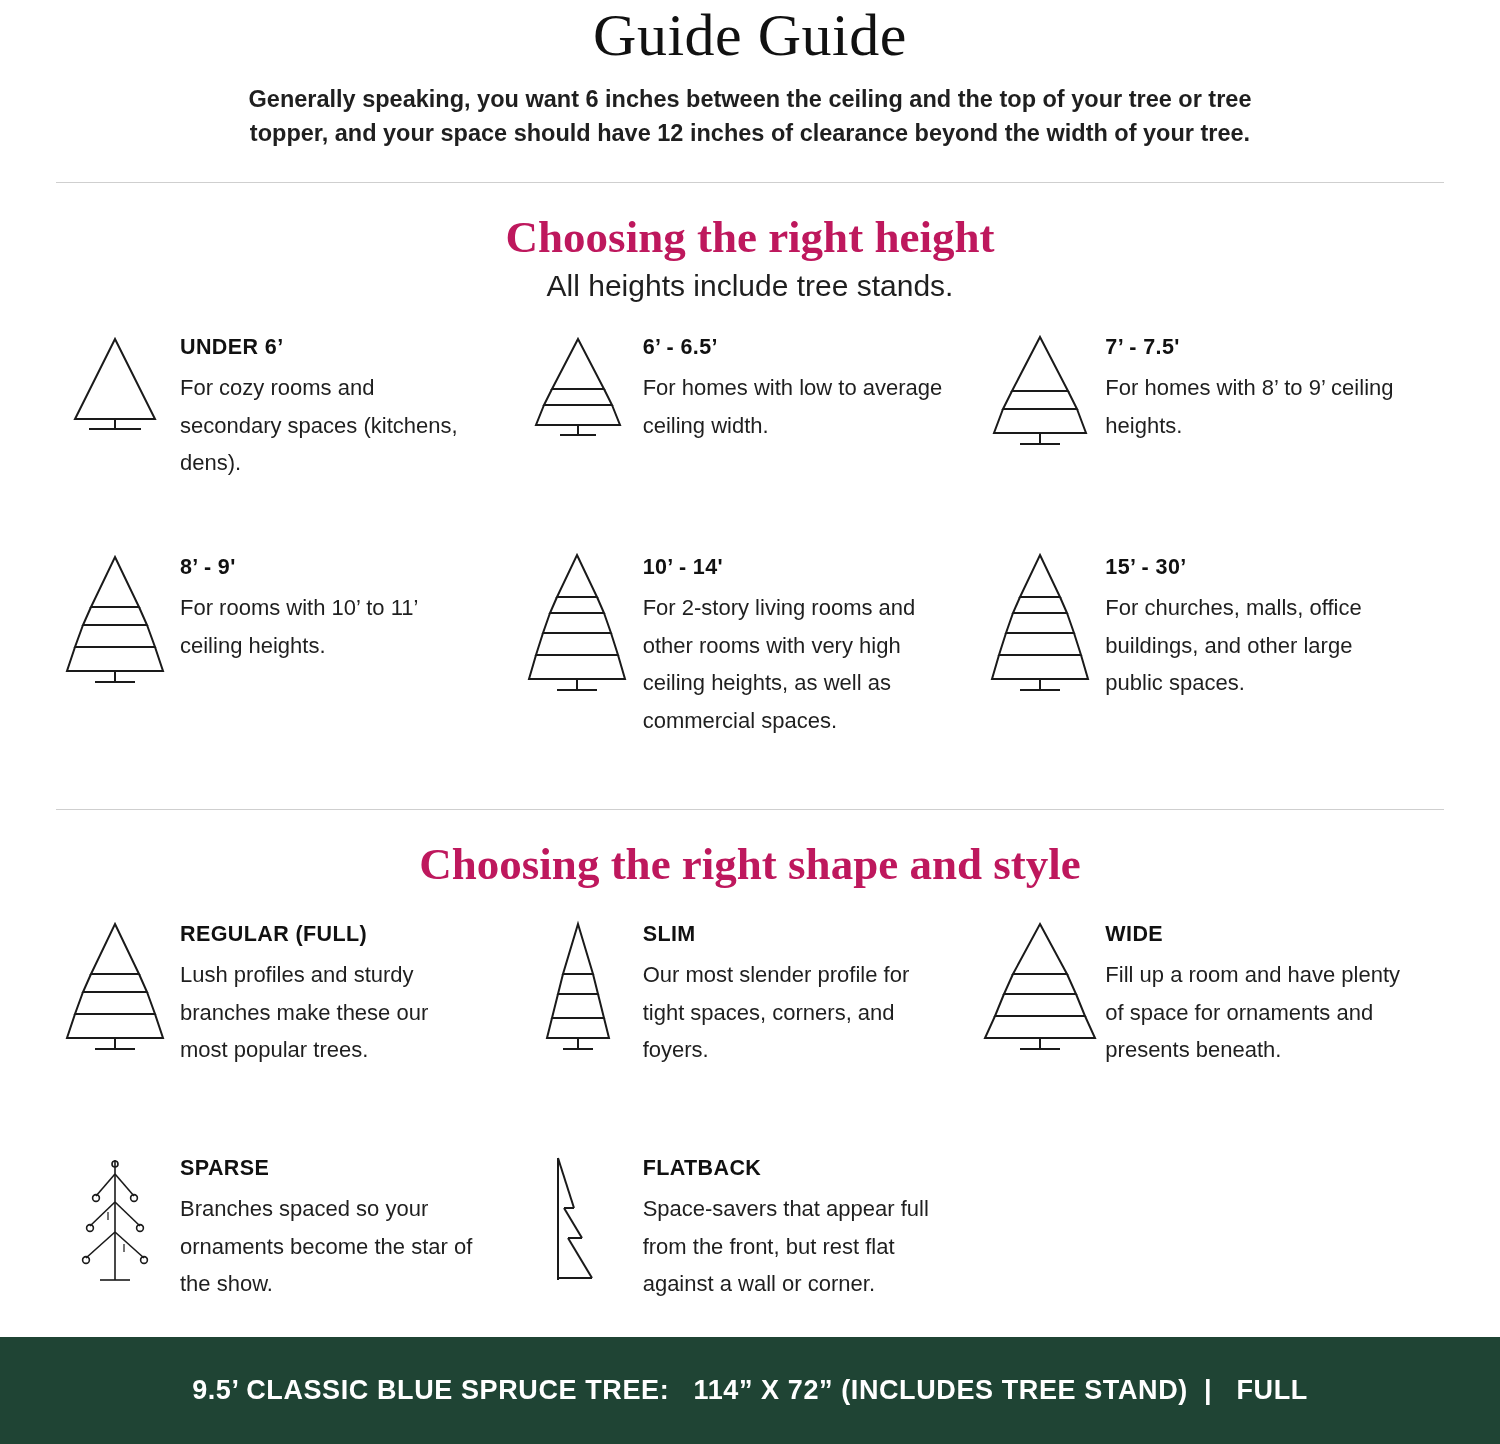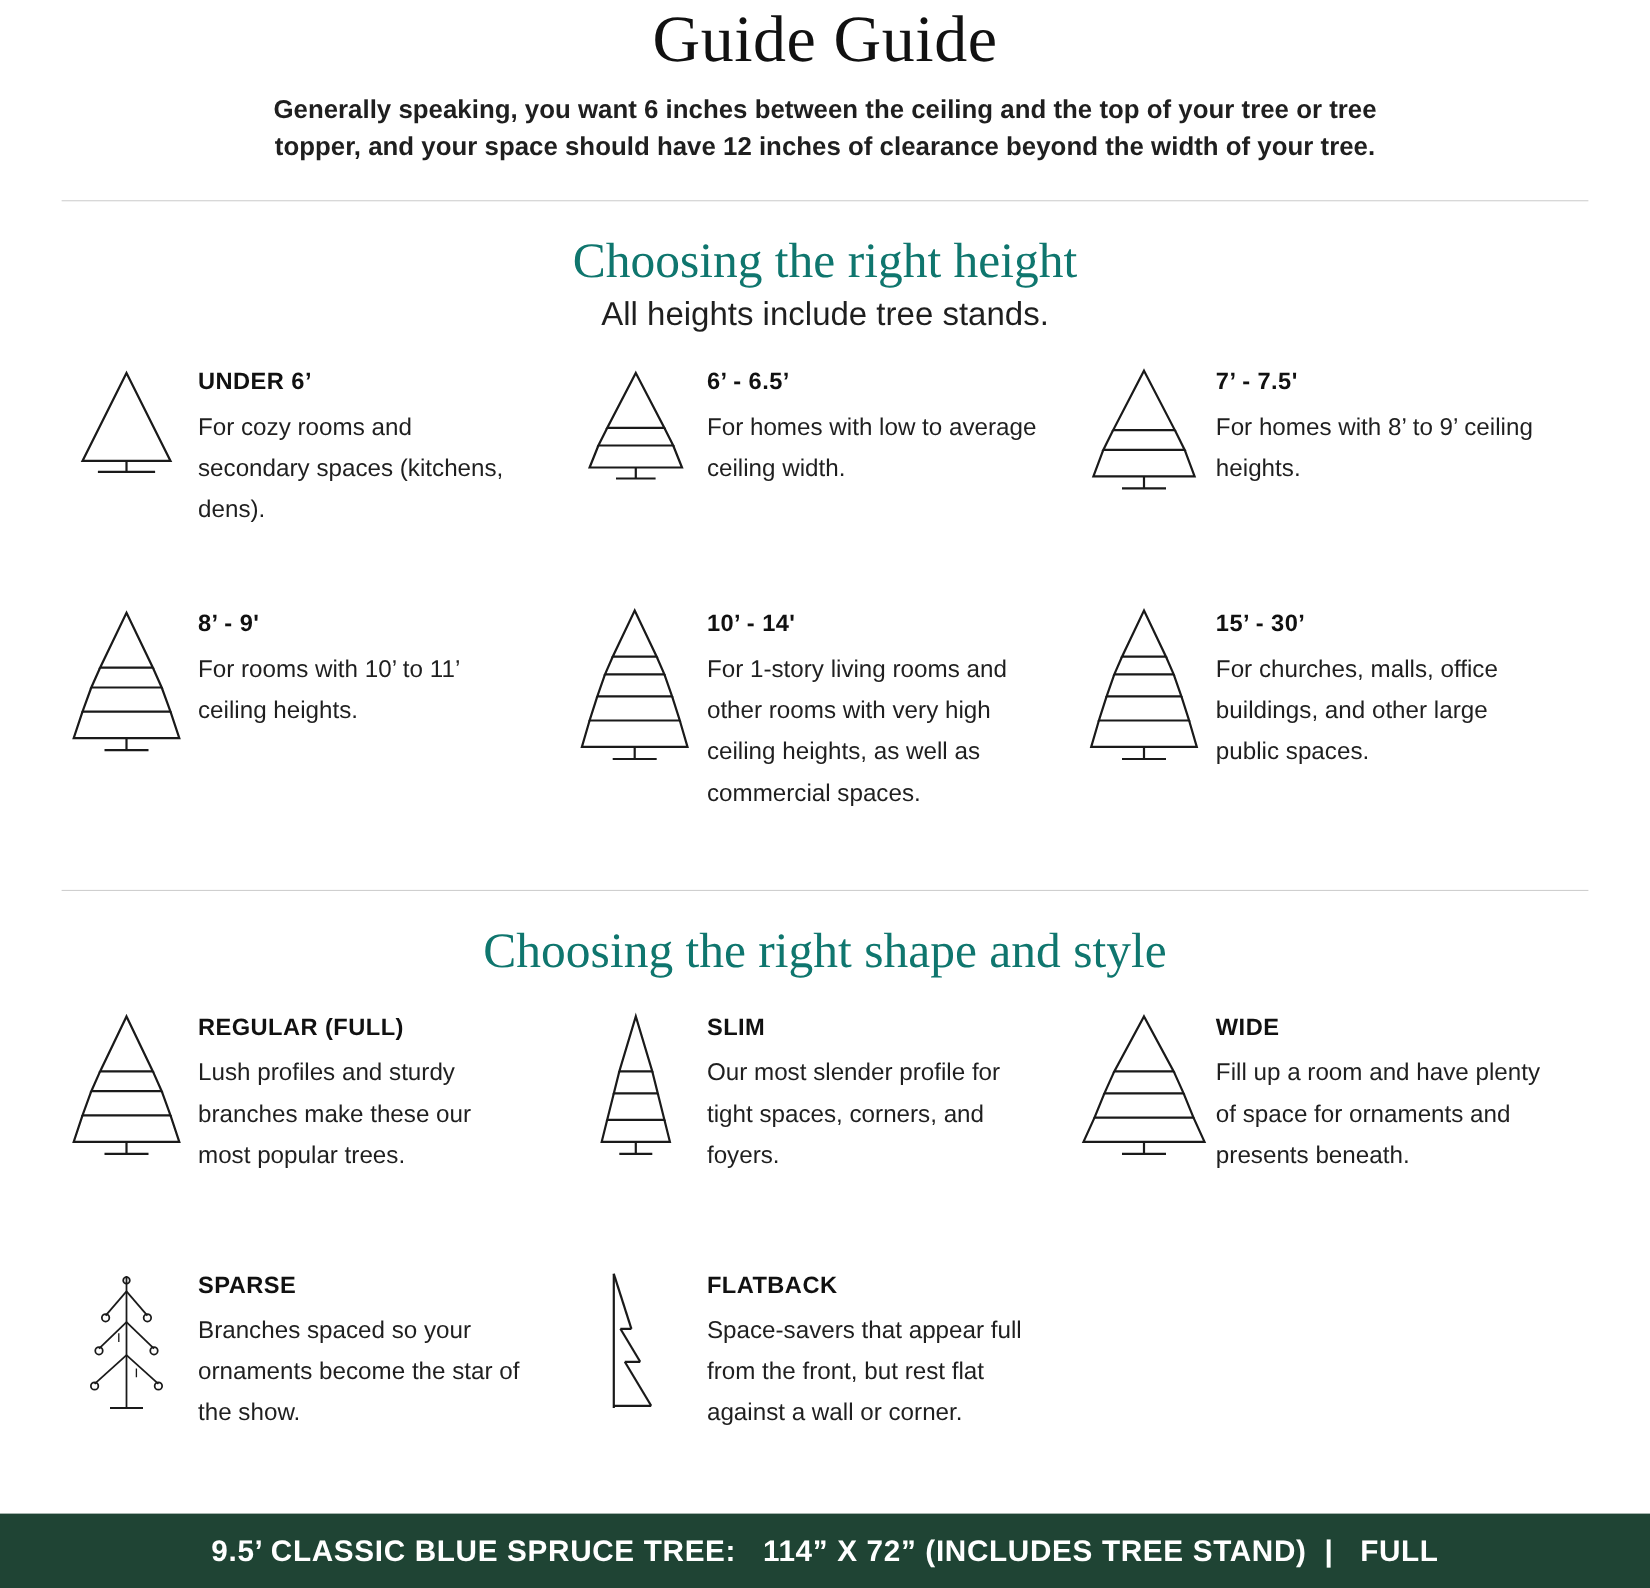--- a/index.html
+++ b/index.html
@@ -53,24 +53,24 @@
     margin: 32px 56px 0 56px;
   }
 
   
   .section {
     padding: 0 56px;
   }
   .section-title {
     font-family: "Liberation Serif", serif;
     font-size: 45px;
-    font-weight: 400;
+    font-weight: 700;
     text-align: center;
     margin: 28px 0 0 0;
-    color: #0f766e;
+    color: #be185d;
   }
   .section-note {
     text-align: center;
     font-size: 30px;
     color: #1f1f1f;
     margin-top: 6px;
   }
 
   .grid {
     display: grid;
@@ -117,21 +117,21 @@
   .row-shapes-2 .cell { min-height: 170px; }
 
   svg { display: block; }
 
   
   .footer {
     position: absolute;
     left: 0;
     bottom: 0;
     width: 1500px;
-    height: 68px;
+    height: 107px;
     background: #1f4434;
     display: flex;
     align-items: center;
     justify-content: center;
   }
   .footer-text {
     color: #ffffff;
     font-size: 27px;
     font-weight: bold;
     letter-spacing: 0.6px;
@@ -241,21 +241,21 @@
               <path d="M25 62 L18 82 L86 82 L79 62"></path>
               <path d="M18 82 L11 104 L93 104 L86 82"></path>
               <path d="M11 104 L4 128 L100 128 L93 104"></path>
               <path d="M32 139 L72 139"></path>
               <path d="M52 128 L52 139"></path>
             </g>
           </svg>
         </div>
         <div class="cell-body">
           <div class="cell-label">10’ - 14'</div>
-          <div class="cell-desc">For 1-story living rooms and other rooms with very high ceiling heights, as well as commercial spaces.</div>
+          <div class="cell-desc">For 2-story living rooms and other rooms with very high ceiling heights, as well as commercial spaces.</div>
         </div>
       </div>
 
       <div class="cell">
         <div class="cell-icon">
           <svg width="105" height="150" viewBox="0 0 105 150">
             <g fill="none" stroke="#1a1a1a" stroke-width="2">
               <path d="M52 4 L72 46 L32 46 Z"></path>
               <path d="M32 46 L25 62 L79 62 L72 46"></path>
               <path d="M25 62 L18 82 L86 82 L79 62"></path>

